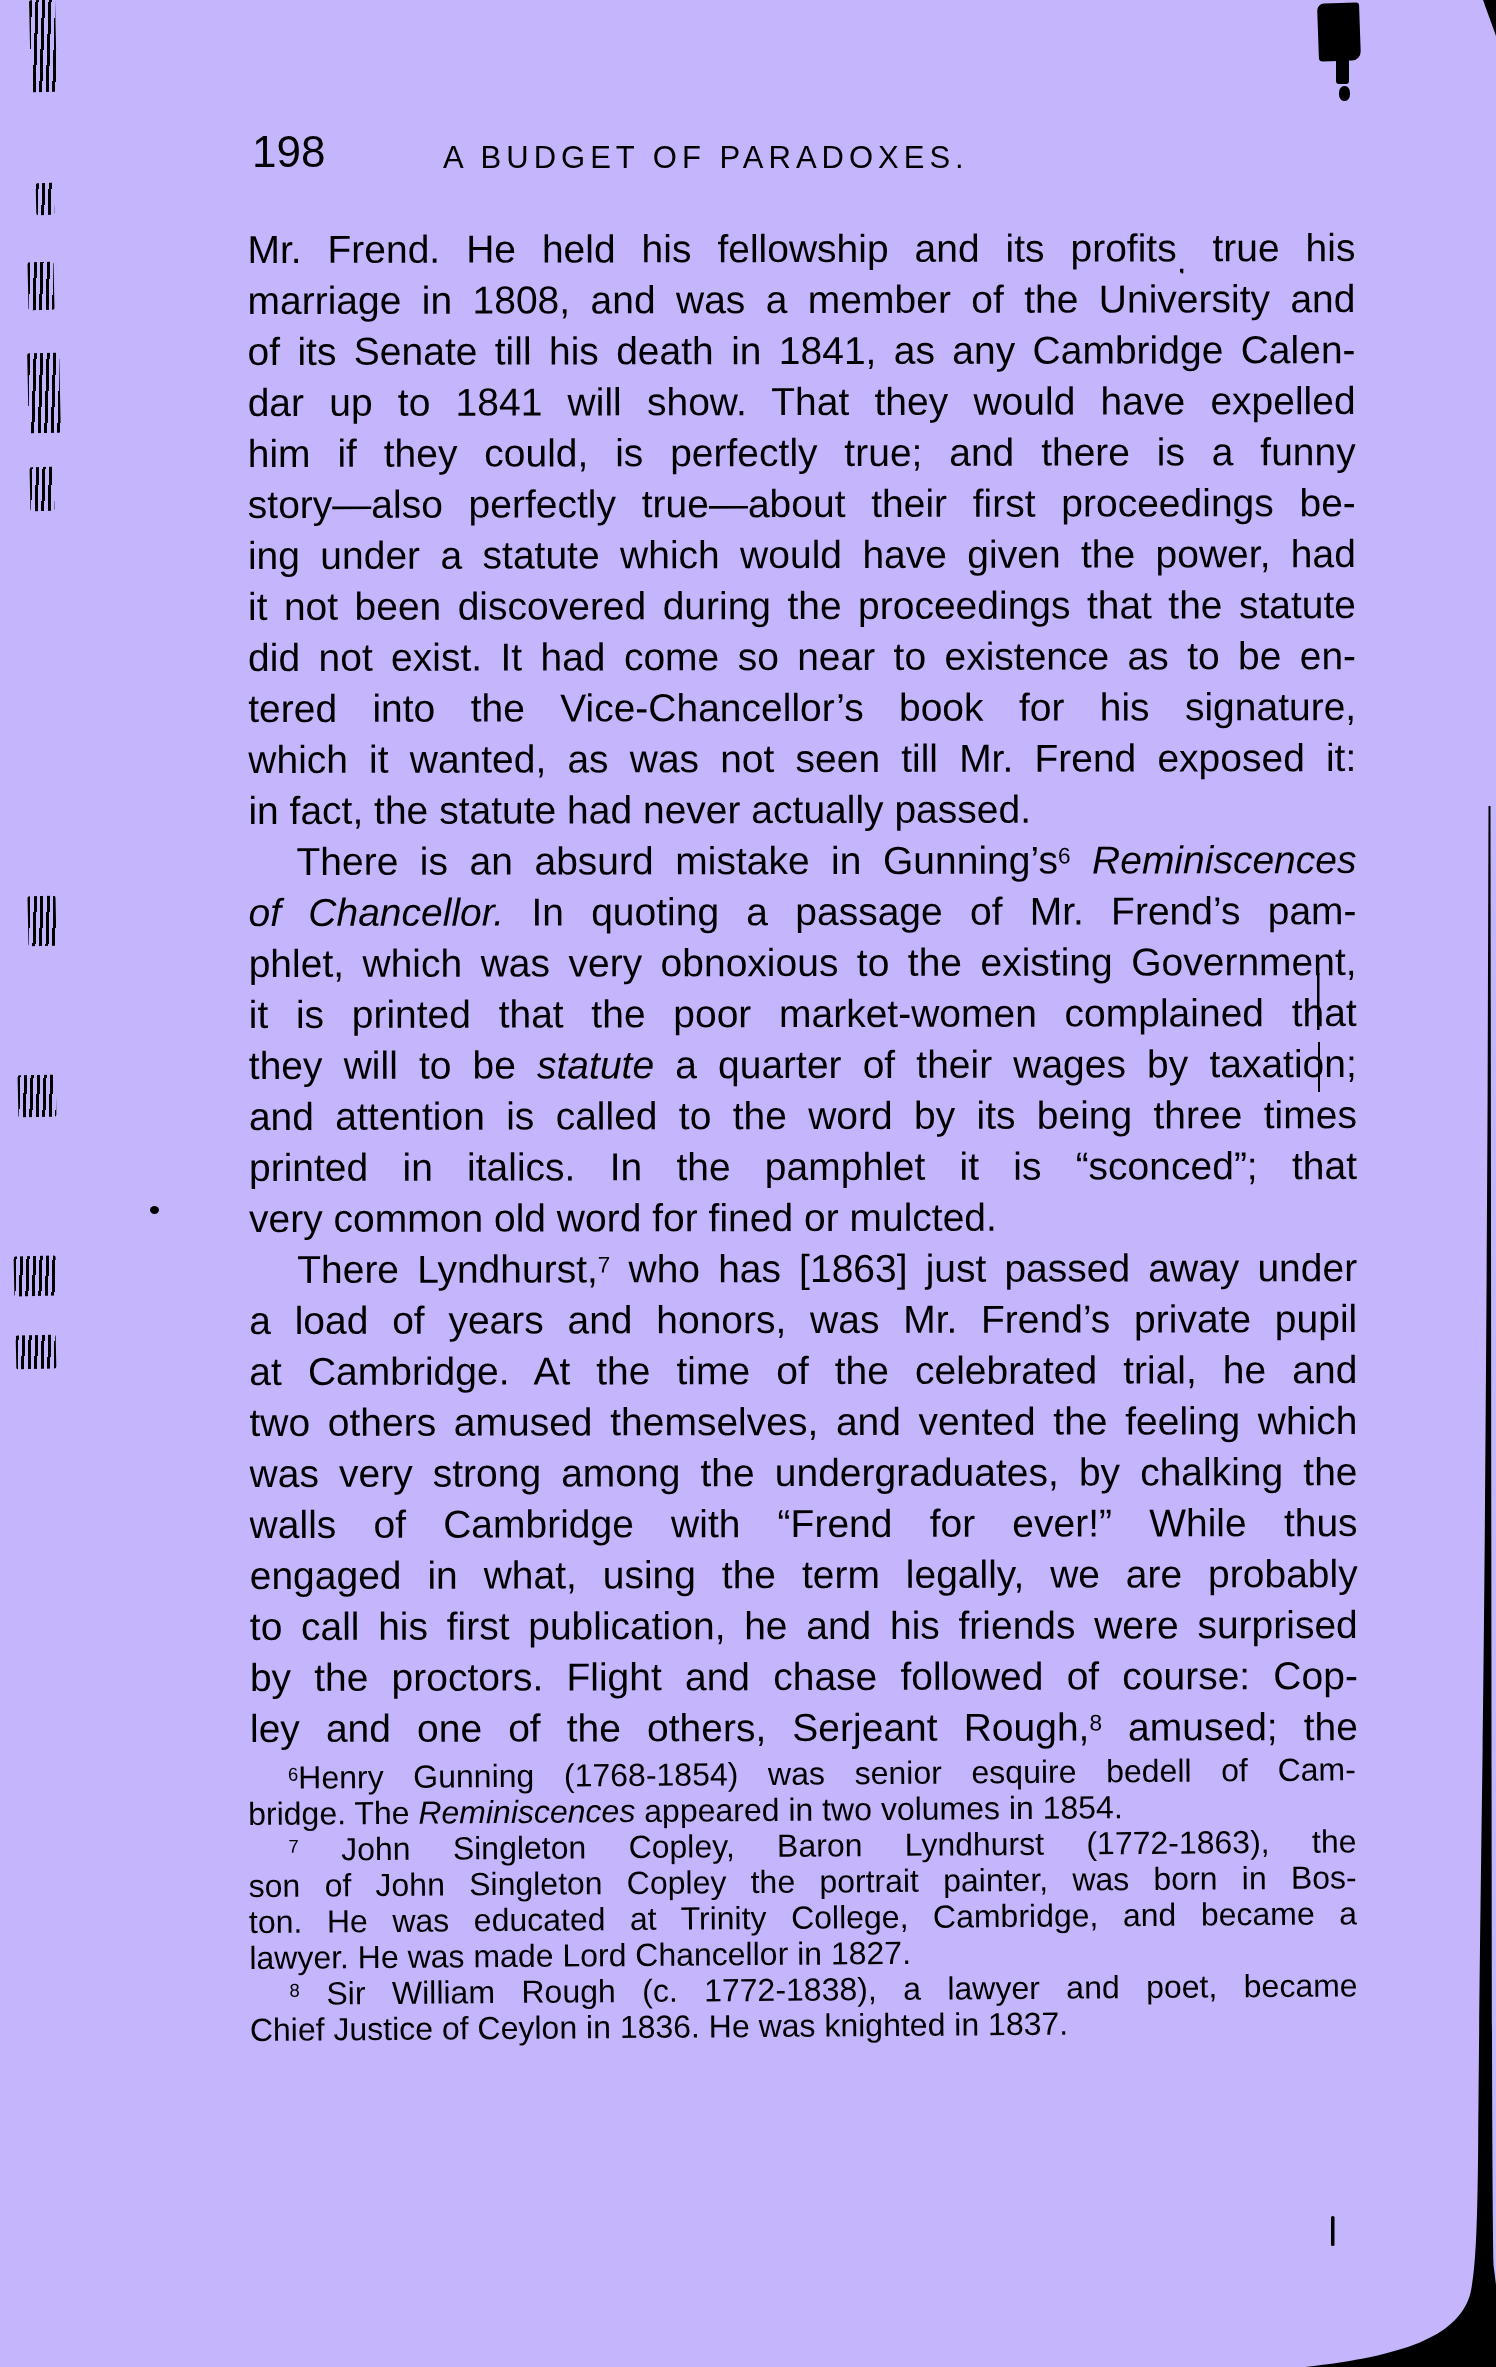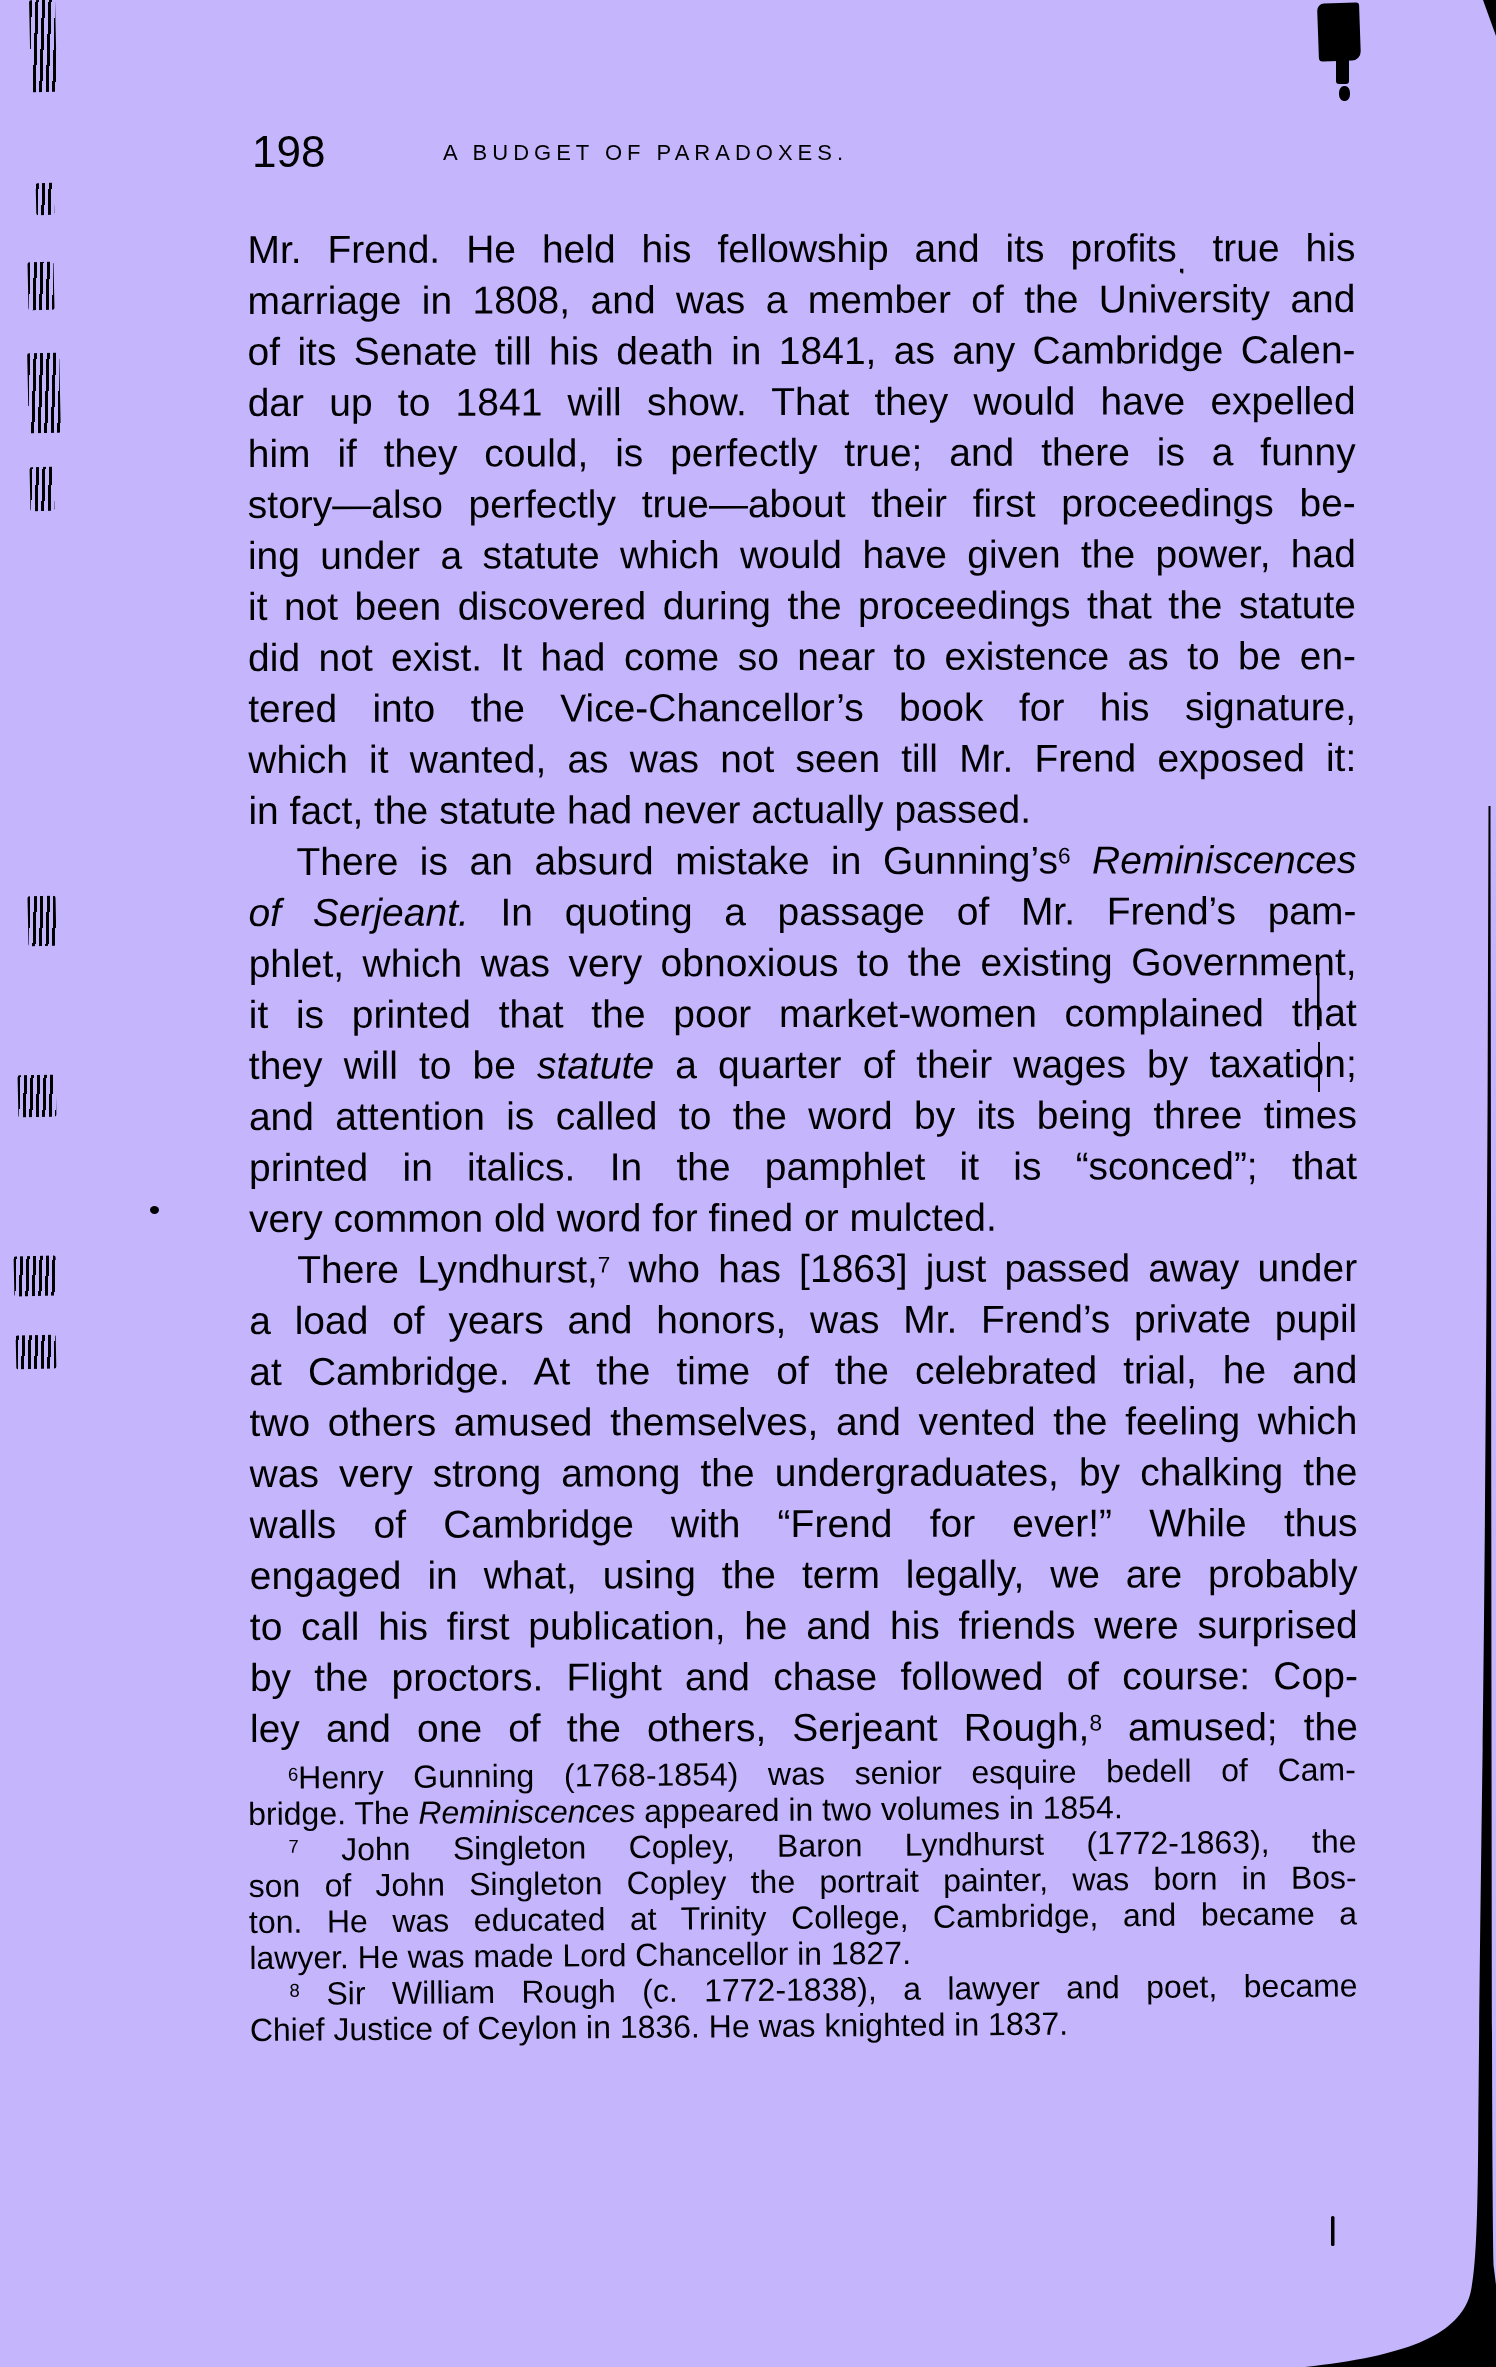--- a/index.html
+++ b/index.html
@@ -1,20 +1,20 @@
 <!DOCTYPE html>
 <html><head>
 <meta charset="utf-8">
 <style>
   html,body{margin:0;padding:0;background:#e8e8e8;}
   .page{position:relative;width:1496px;height:2367px;background:#c4b5fd;overflow:hidden;
         font-family:Liberation Sans, sans-serif;color:#000;font-kerning:normal;}
   
   .pagenum{position:absolute;left:252px;top:130px;font-size:44px;line-height:1;}
-  .runtitle{position:absolute;left:443px;top:142px;font-size:22px;line-height:1;letter-spacing:5px;white-space:nowrap;}
+  .runtitle{position:absolute;left:443px;top:142px;font-size:31px;line-height:1;letter-spacing:5px;white-space:nowrap;}
   
   .textblock{position:absolute;left:250px;width:1108px;}
   #body-text{top:224px;font-size:39px;line-height:51px;transform:rotate(-0.1deg);transform-origin:0 100%;}
   #footnotes{top:1760px;font-size:32px;line-height:36px;transform:rotate(-0.45deg);transform-origin:0 100%;}
   .para{margin:0;}
   .line{height:51px;overflow:hidden;white-space:normal;}
   #footnotes .line{height:36px;}
   .line.j{text-align:justify;text-align-last:justify;}
   .line.j::after{content:"";display:inline-block;width:100%;height:0;}
   .line.ind{padding-left:48px;}
@@ -47,21 +47,21 @@
         <div class="line j"><span>story—also perfectly true—about their first proceedings be-</span></div>
         <div class="line j"><span>ing under a statute which would have given the power, had</span></div>
         <div class="line j"><span>it not been discovered during the proceedings that the statute</span></div>
         <div class="line j"><span>did not exist.  It had come so near to existence as to be en-</span></div>
         <div class="line j"><span>tered into the Vice-Chancellor’s book for his signature,</span></div>
         <div class="line j"><span>which it wanted, as was not seen till Mr. Frend exposed it:</span></div>
         <div class="line"><span>in fact, the statute had never actually passed.</span></div>
       </div>
       <div class="para">
         <div class="line j ind"><span>There is an absurd mistake in Gunning’s</span><sup>6</sup><span> </span><span class="it">Reminiscences</span></div>
-        <div class="line j"><span class="it">of Serjeant.</span><span>  In quoting a passage of Mr. Frend’s pam-</span></div>
+        <div class="line j"><span class="it">of Chancellor.</span><span>  In quoting a passage of Mr. Frend’s pam-</span></div>
         <div class="line j"><span>phlet, which was very obnoxious to the existing Government,</span></div>
         <div class="line j"><span>it is printed that the poor market-women complained that</span></div>
         <div class="line j"><span>they will to be </span><span class="it">statute</span><span> a quarter of their wages by taxation;</span></div>
         <div class="line j"><span>and attention is called to the word by its being three times</span></div>
         <div class="line j"><span>printed in italics.  In the pamphlet it is “sconced”; that</span></div>
         <div class="line"><span>very common old word for fined or mulcted.</span></div>
       </div>
       <div class="para">
         <div class="line j ind"><span>There Lyndhurst,</span><sup>7</sup><span> who has [1863] just passed away under</span></div>
         <div class="line j"><span>a load of years and honors, was Mr. Frend’s private pupil</span></div>

